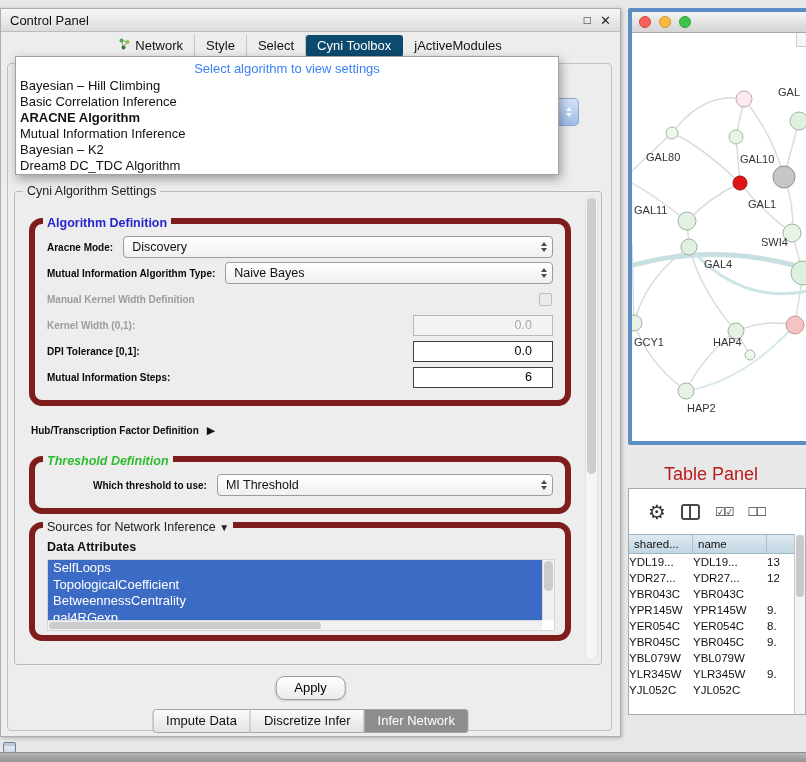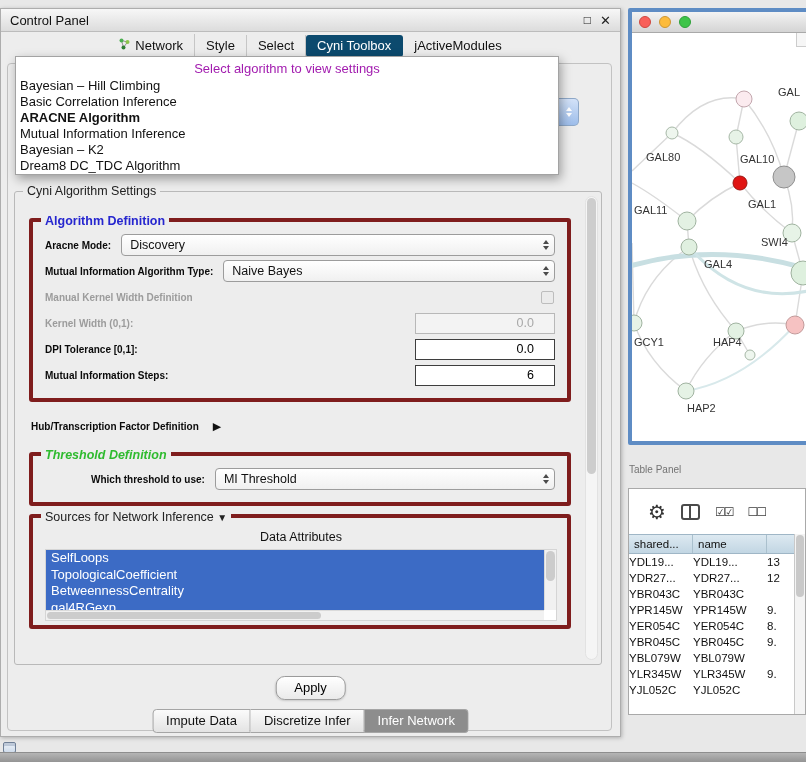--- a/index.html
+++ b/index.html
@@ -32,37 +32,37 @@
   .combo-remnant { position:absolute; left:558px; top:89px; width:20px; height:28px; z-index:5;
     border:1px solid #8ea8c8; border-left:none; border-radius:0 5px 5px 0;
     background:linear-gradient(#d3e2f8,#9dbdea);
     display:flex; flex-direction:column; align-items:center; justify-content:center; gap:2px; }
   .combo-remnant i.tri-up { border-bottom-color:#fff; }
   .combo-remnant i.tri-dn { border-top-color:#fff; }
 
   
   .algo-popup { position:absolute; left:14px; top:47px; width:544px; height:119px; z-index:20;
     background:#fff; border:1px solid #a3a3a3; box-shadow:2px 4px 10px rgba(0,0,0,.35); padding-top:2px; }
-  .popup-prompt { text-align:center; font-size:13px; color:#a21caf; height:19px; line-height:19px; }
+  .popup-prompt { text-align:center; font-size:13px; color:#3b82f6; height:19px; line-height:19px; }
   .popup-item { font-size:13px; height:16px; line-height:16px; padding-left:4px; white-space:nowrap; }
   .popup-item.hl { font-weight:bold; }
 
   
   .settings-group { position:absolute; left:13px; top:182px; width:588px; height:474px;
     border:1px solid #b9b9b9; border-radius:3px; }
   .legend { position:absolute; top:-8px; left:8px; background:#ededed; padding:0 4px; font-size:12.5px; white-space:nowrap; }
   .legend.blue  { color:#2626cf; font-weight:bold; }
   .legend.green { color:#2fbb2f; font-weight:bold;font-style:italic; }
   .legend.plain { color:#222; }
   .settings-scroll { position:absolute; right:3px; top:4px; bottom:4px; width:13px;
     background:#f5f5f5; border:1px solid #e2e2e2; border-radius:7px; }
   .settings-scroll .thumb { position:absolute; left:1px; right:1px; top:1px; height:276px;
     background:#cdcdcd; border-radius:6px; }
 
-  .group { position:relative; border:4px solid #7f1d1d; border-radius:3px;
+  .group { position:relative; border:6px solid #7f1d1d; border-radius:13px;
     margin:26px 30px 0 14px; padding:12px 12px 8px; }
   .group.threshold { margin-top:16px; }
   .group.inner { margin:14px 4px 6px 4px; padding:12px 10px 8px; }
   .group.sources { margin-top:8px; padding:8px 10px 4px 10px; }
 
   .form-row { display:flex; align-items:center; height:22px; margin:0 0 4px; }
   .b { font-size:10px; font-weight:bold; color:#0a0a0a; white-space:nowrap; }
   .dis { color:#9c9c9c !important; }
   .indent { margin-left:46px; }
 
@@ -76,25 +76,25 @@
   i.tri-dn { width:0; height:0; border-left:3.5px solid transparent; border-right:3.5px solid transparent;
     border-top:4.5px solid #4a4a4a; display:block; }
 
   .checkbox { width:13px; height:13px; margin-left:auto; margin-right:1px;
     border:1px solid #bdbdbd; border-radius:2px; background:#ebebeb; }
   .field { width:140px; margin-left:auto; height:21px; display:flex; align-items:center;
     justify-content:flex-end; padding-right:20px; font-size:12.5px;
     border:1px solid #b8b8b8; background:#f3f3f3; color:#a8a8a8; }
   .field.en { background:#fff; border:1px solid #3e3e3e; color:#000; }
 
-  .hub-row { display:flex; align-items:center; gap:14px; margin:14px 30px 0 16px; height:20px; }
+  .hub-row { display:flex; align-items:center; gap:8px; margin:14px 30px 0 16px; height:20px; }
   .tri-right-glyph { font-size:11px; }
   .tri-down-glyph { font-size:10px; }
 
-  .attr-label { font-size:12.5px; font-weight:normal; margin:4px 0 5px 2px;text-align:center; }
+  .attr-label { font-size:12.5px; font-weight:bold; margin:4px 0 5px 2px; }
   .attr-list { position:relative; height:72px; margin-left:2px; background:#fff;
     border:1px solid #d5d5d5; overflow:hidden; }
   .attr-items { margin-right:12px; }
   .attr-item { height:16.5px; line-height:16.5px; font-size:13px; color:#fff;
     background:#3c6bc5; padding-left:5px; white-space:nowrap; }
   .list-vscroll { position:absolute; top:0; right:0; bottom:10px; width:12px;
     background:#f1f1f1; border-left:1px solid #dadada; }
   .list-vscroll .thumb { margin:1px; height:30px; background:#cccccc; border-radius:5px; }
   .list-hscroll { position:absolute; left:0; right:12px; bottom:0; height:10px;
     background:#f1f1f1; border-top:1px solid #dadada; }
@@ -119,21 +119,21 @@
     border-bottom:1px solid #a9a9a9; display:flex; align-items:center; gap:8px; padding-left:7px; }
   .light { width:12px; height:12px; border-radius:50%; }
   .light.red    { background:#f8605a; border:1px solid #ce4840; }
   .light.yellow { background:#fcbb3c; border:1px solid #cd9632; }
   .light.green  { background:#3ec449; border:1px solid #2fa03a; }
   .net-canvas { position:relative; width:100%; height:calc(100% - 21px); overflow:hidden; background:#fff; }
   .net-corner { position:absolute; top:0; right:0; width:12px; height:14px;
     background:#f6f6f6; border-left:1px solid #cccccc; border-bottom:1px solid #cccccc; }
 
   
-  .table-panel-label { position:absolute; left:629px; top:464px; font-size:10px; color:#737373; }
+  .table-panel-label { position:absolute; left:664px; top:464px; font-size:18px; color:#b91c1c; }
   .table-panel { position:absolute; left:628px; top:488px; width:178px; height:227px;
     background:#fff; border:1px solid #a9a9a9; overflow:hidden; }
   .tp-toolbar { height:45px; display:flex; align-items:center; gap:15px; padding-left:19px; }
   .tp-icon.gear { font-size:20px; color:#333; line-height:1; }
   .tp-icon.cols { width:19px; height:16px; border:2px solid #4a4a4a; border-radius:3px;
     background:linear-gradient(to right,#fff 6px,#4a4a4a 6px,#4a4a4a 8px,#fff 8px); }
   .tp-icon.checks, .tp-icon.unchecks { font-size:12px; letter-spacing:-2px; color:#3d3d3d; }
   .tp-header { display:flex; height:20px; align-items:stretch; font-size:11.5px;
     background:linear-gradient(#dde9f1,#c2d6e3); border-top:1px solid #9fb6c6; border-bottom:1px solid #9fb6c6; }
   .th { padding-left:5px; border-right:1px solid #aac0cd; display:flex; align-items:center; }

